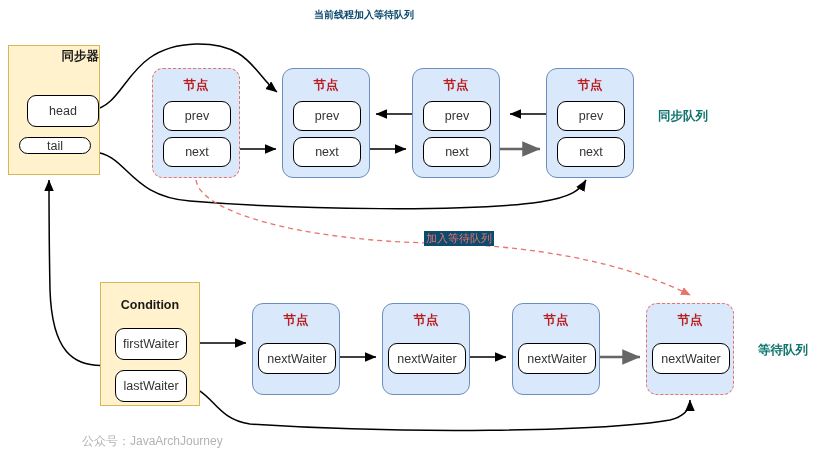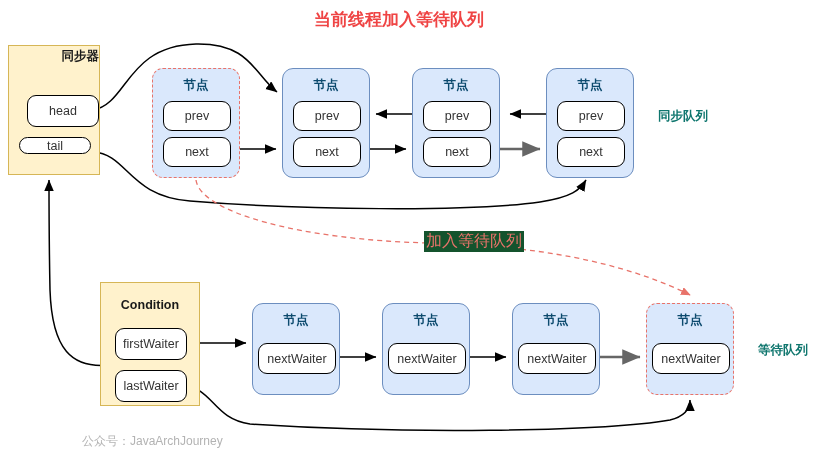--- a/index.html
+++ b/index.html
@@ -9,23 +9,23 @@
     font-family:"Liberation Sans","DejaVu Sans",sans-serif;
     position:relative;
     overflow:hidden;
     color:#000;
   }
   #canvas{position:absolute;left:0;top:0;width:831px;height:460px;}
   svg.wires{position:absolute;left:0;top:0;width:831px;height:460px;pointer-events:none;}
 
   .ttl{
     position:absolute;
-    font-size:17px;
-    font-weight:bold;
-    color:#ef4444;
+    font-size:10px;
+    font-weight:bold;
+    color:#0c4a6e;
     white-space:nowrap;
   }
 
   
   .ybox{
     position:absolute;
     background:#fff2cc;
     border:1px solid #d6b656;
     box-sizing:border-box;
   }
@@ -58,36 +58,36 @@
   }
   .node.dashed{
     border:1.7px dashed #e8736a;
     background:#dae8fc;
   }
   .node .nt{
     position:absolute;left:0;right:0;top:8px;
     text-align:center;
     font-size:12.5px;
     font-weight:bold;
-    color:#0c4a6e;
+    color:#b91c1c;
   }
   .node .fld{font-size:12.5px;}
 
   .sidelbl{
     position:absolute;
     font-size:12.5px;
     font-weight:bold;
     color:#0f766e;
     white-space:nowrap;
   }
   .redlbl{
     position:absolute;
-    font-size:16px;
+    font-size:11px;
     color:#e8736a;
-    background:#14532d;
+    background:#0c4a6e;
     padding:0 2px;
     white-space:nowrap;
   }
   .wm{
     position:absolute;
     font-size:12px;
     color:#b3b3b3;
     white-space:nowrap;
   }
 </style>

